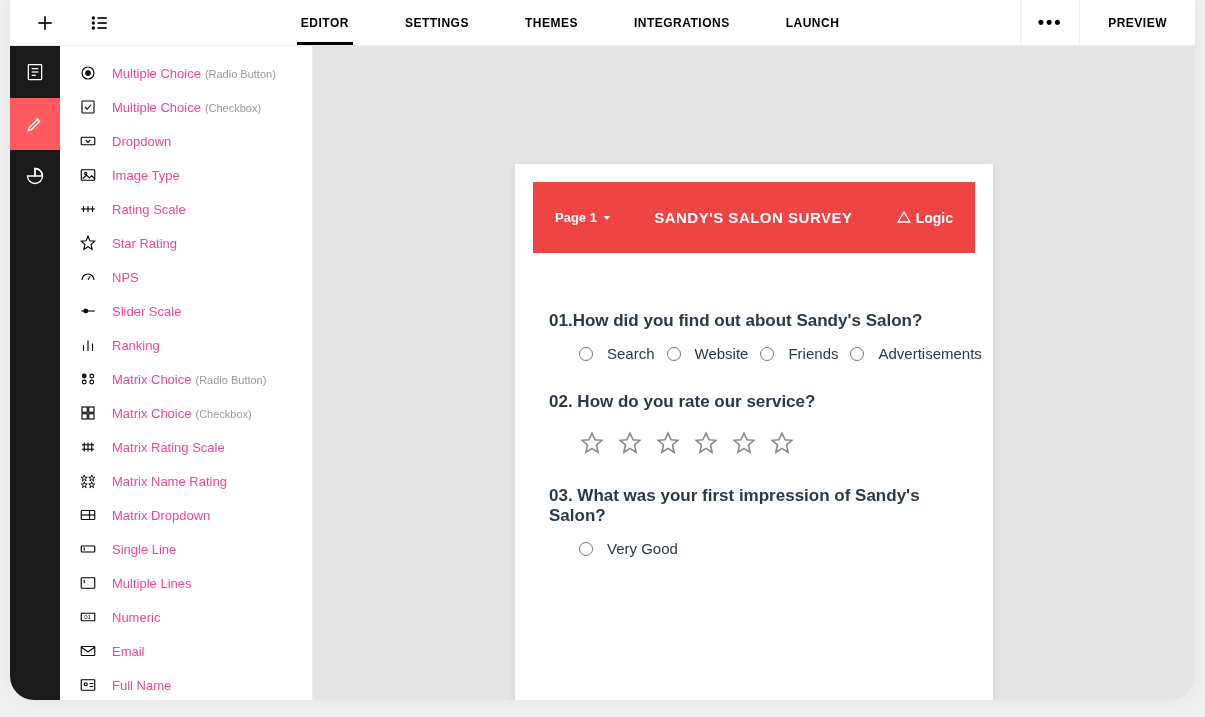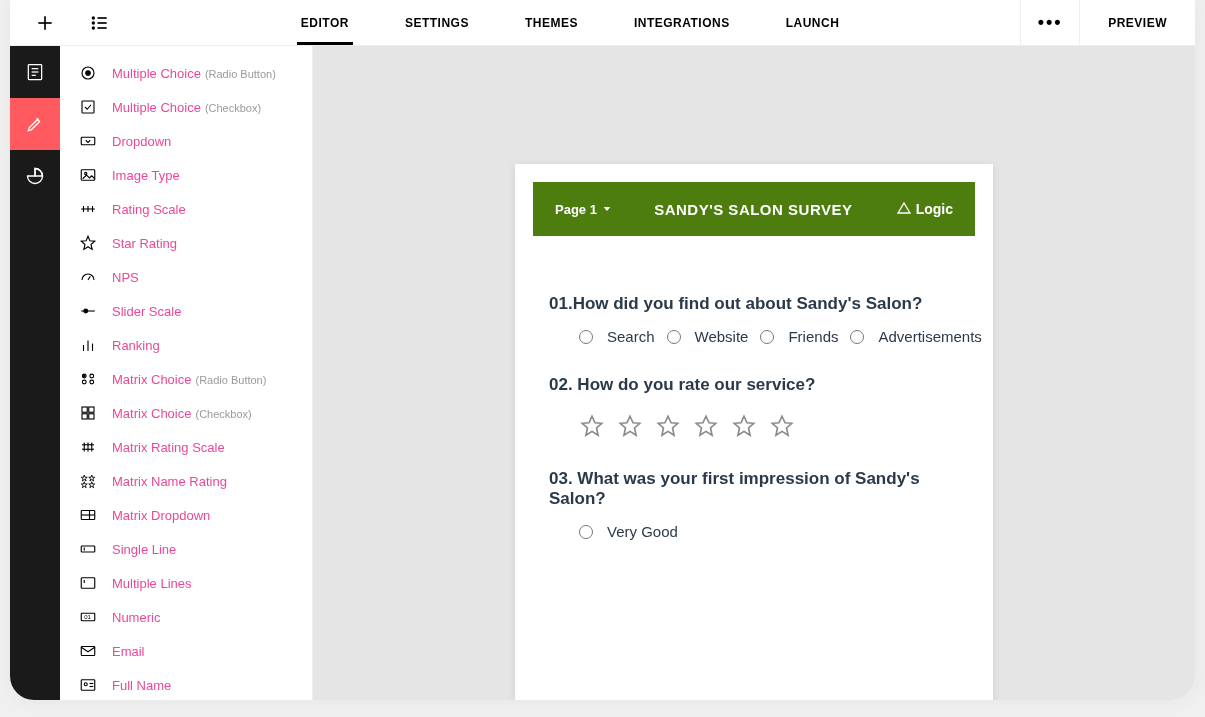--- a/index.html
+++ b/index.html
@@ -27,21 +27,21 @@
 
 .sidebar { width: 253px; background:#fff; border-right:1px solid #eee; overflow-y:auto; padding: 10px 0; }
 .s-item { display:flex; align-items:center; padding: 7px 18px; cursor:pointer; gap:14px; font-size:13px; }
 .s-icon { width:20px; height:20px; display:flex; align-items:center; justify-content:center; }
 .s-icon svg { width:18px; height:18px; }
 .s-label { color:#ec4899; }
 .s-sublabel { color:#9a9a9a; font-size:11px; margin-left:4px; }
 
 .canvas { flex:1; background:#e5e5e5; overflow:auto; display:flex; justify-content:center; padding-top:118px; }
 .card { width:478px; background:#fff; box-shadow: 0 2px 8px rgba(0,0,0,0.1); }
-.card-header { height:54px; background:#4d7c0f; display:flex; align-items:center; padding:0 22px; color:#fff; margin:18px; }
+.card-header { height:71px; background:#ef4444; display:flex; align-items:center; padding:0 22px; color:#fff; margin:18px; }
 .card-header-left { font-size:13px; font-weight:700; display:flex; align-items:center; gap:6px; cursor:pointer; }
 .card-header-center { flex:1; text-align:center; font-size:15px; font-weight:800; letter-spacing:0.5px; }
 .card-header-right { display:flex; align-items:center; gap:4px; font-size:14px; font-weight:700; cursor:pointer;justify-content:space-between; }
 .card-header-right svg { width:16px; height:16px; }
 .card-body { padding: 10px 34px 30px 34px; }
 .q { margin-top: 30px; }
 .q-title { font-size:17px; font-weight:700; color:#2b3a4a; font-family: "Helvetica Neue", Arial, sans-serif; }
 .q-options { margin-top: 14px; display:flex; flex-direction:row; gap:12px; padding-left:30px; }
 .q-opt { display:flex; align-items:center; gap:14px; cursor:pointer; }
 .radio { width:14px; height:14px; border:1.5px solid #777; border-radius:50%; flex-shrink:0; }

